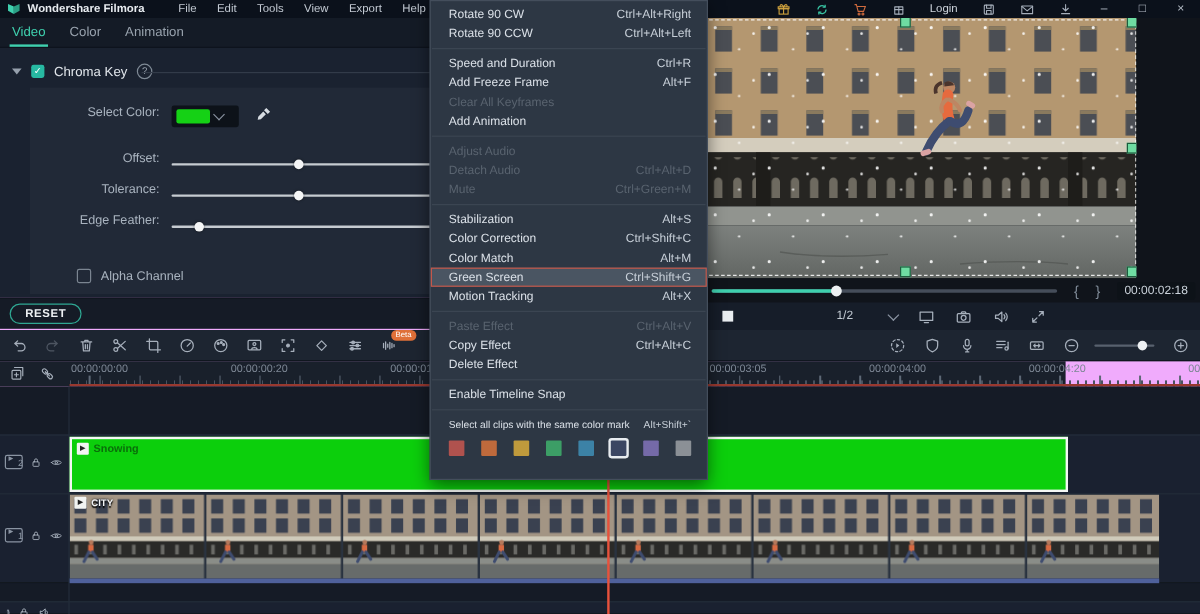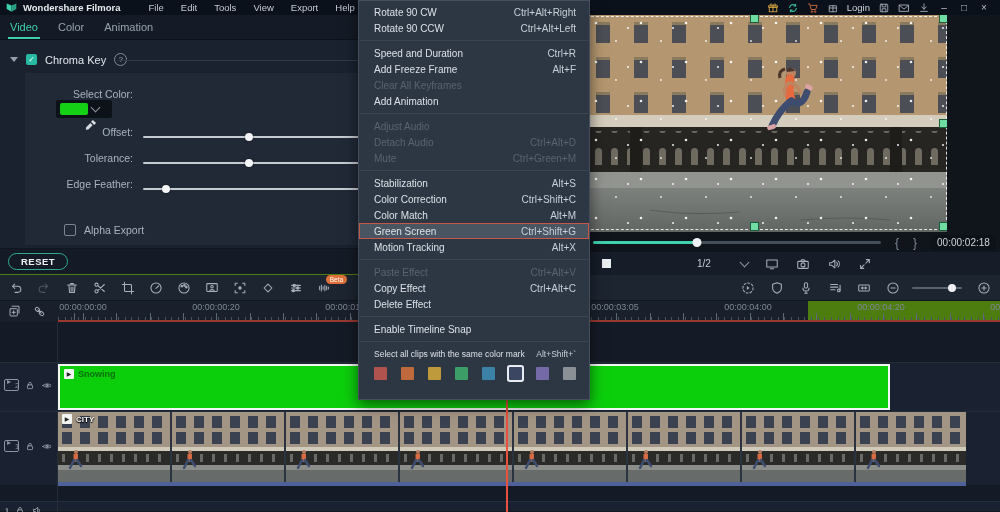--- a/index.html
+++ b/index.html
@@ -1,50 +1,50 @@
 <!DOCTYPE html>
 <html><head>
 <meta charset="utf-8">
 <style>
   html,body{margin:0;padding:0;background:#0a0f17;}
   #app{position:relative;width:1000px;height:512px;overflow:hidden;
-       font-family:"Liberation Sans",sans-serif;background:#4d7c0f;color:#c7ced6;text-decoration:underline;
+       font-family:"Liberation Sans",sans-serif;background:#f0abfc;color:#c7ced6;text-decoration:underline;
        -webkit-font-smoothing:antialiased;}
   .abs{position:absolute;}
   svg{display:block;}
   .ic{fill:none;stroke:#a6afbb;stroke-width:1.2;stroke-linecap:round;stroke-linejoin:round;}
   .dim{opacity:.35;}
 
   
   .titlebar{left:0;top:0;width:1000px;height:15px;background:#0b111b;display:flex;align-items:center;font-size:9.5px;color:#c3cad3;}
   .logo{width:11px;height:11px;margin:0 6px 0 6px;}
   .app-title{font-weight:bold;color:#e7ebef;margin-right:28px;white-space:nowrap;}
   .tmenu{margin-right:17px;cursor:default;}
-  .tb-right{margin-left:auto;display:flex;align-items:center;gap:8px;padding-right:10px;}
+  .tb-right{margin-left:auto;display:flex;align-items:center;gap:20px;padding-right:10px;}
   .login{color:#cdd4dc;}
   .winbtn{font-size:10px;color:#b6bec8;width:12px;text-align:center;}
 
   
   .tabbar{left:0;top:15px;width:1000px;height:25px;background:#141b26;display:flex;align-items:center;padding-left:8px;gap:16px;font-size:11px;border-bottom:1px solid #0d131d;box-sizing:border-box;}
   .tab{color:#98a2ad;position:relative;padding:4px 2px;}
   .tab.active{color:#3fd0ae;}
   .tab.active::after{content:"";position:absolute;left:0;right:0;bottom:-2px;height:2px;background:#3fd0ae;}
 
   
   .left-panel{left:0;top:40px;width:590px;height:208px;background:#1a2230;}
   .cap-row{position:absolute;left:10px;top:13px;display:flex;align-items:center;gap:8px;font-size:11px;color:#e2e7ec;}
   .caret{width:0;height:0;border-left:4px solid transparent;border-right:4px solid transparent;border-top:5px solid #96a0ac;}
   .cbx{width:11px;height:11px;border-radius:2px;background:#27b9a2;color:#fff;font-size:8px;line-height:11px;text-align:center;}
   .cbx::before{content:"\2713";}
   .cbx-empty{width:10px;height:10px;border:1px solid #7b8591;border-radius:2px;background:transparent;}
   .qmark{width:11px;height:11px;border:1px solid #7f8a96;border-radius:50%;color:#9aa4b0;font-size:8px;line-height:11px;text-align:center;}
   .qmark::before{content:"?";}
   .hdr-line{position:absolute;left:118px;top:20px;width:468px;height:1px;background:#323b49;}
   .inner-panel{position:absolute;left:25px;top:33px;width:563px;height:172px;background:#212937;}
-  .sc-row{position:absolute;left:25px;top:48px;display:flex;align-items:center;flex-direction:column;}
+  .sc-row{position:absolute;left:25px;top:48px;display:flex;}
   .flabel{width:108px;text-align:right;font-size:10.5px;color:#a9b3bf;margin-right:10px;white-space:nowrap;}
   .color-well{width:48px;height:18px;background:#0d1219;border-radius:2px;display:flex;align-items:center;padding:0 4px;gap:4px;}
   .color-swatch{width:28px;height:12px;border-radius:2px;}
   .chev{width:6px;height:6px;border-right:1.4px solid #8a94a2;border-bottom:1.4px solid #8a94a2;transform:rotate(45deg);margin-top:-3px;}
   .dropper{margin-left:14px;}
   .sliders{position:absolute;left:25px;top:72px;width:548px;}
   .slider-row{display:flex;align-items:flex-end;height:26px;}
   .slider-track{position:relative;flex:1;height:2px;background:#c6cbd1;border-radius:1px;margin-right:8px;}
   .slider-handle{position:absolute;top:-3.5px;width:8px;height:8px;border-radius:50%;background:#f4f5f6;box-shadow:0 0 2px rgba(0,0,0,.6);transform:translateX(-50%);}
   .alpha-row{position:absolute;left:64px;top:184px;display:flex;align-items:center;gap:8px;font-size:10.5px;color:#a9b3bf;}
@@ -74,21 +74,21 @@
   .tl-toolbar{left:0;top:275px;width:1000px;height:26px;background:#1d2531;display:flex;align-items:center;border-bottom:1px solid #10161f;box-sizing:border-box;}
   .tbtn{margin-left:14px;position:relative;}
   .tbtn:first-child{margin-left:9px;}
   .beta{position:absolute;right:-16px;top:-6px;background:#df7038;color:#fff;font-size:6.5px;padding:1px 4px;border-radius:5px;}
   .tl-right{position:absolute;left:726px;top:275px;height:26px;display:flex;align-items:center;}
   .rbtn{margin-left:15px;}
   .zoom-slider{position:relative;width:50px;height:2px;background:#58616e;margin-left:12px;border-radius:1px;}
   .zoom-handle{position:absolute;left:80%;top:-3px;width:8px;height:8px;border-radius:50%;background:#eef1f3;transform:translateX(-50%);}
 
   
-  .ruler-row{left:0;top:301px;width:808px;height:21px;background:#19202b;}
+  .ruler-row{left:0;top:301px;width:888px;height:21px;background:#19202b;}
   .ruler-corner{position:absolute;left:0;top:0;width:58px;height:21px;display:flex;align-items:center;gap:12px;padding-left:8px;box-sizing:border-box;}
   .ruler{position:absolute;left:58px;top:0;width:942px;height:21px;
      background-image:
        repeating-linear-gradient(90deg,#5d6876 0 1px,transparent 1px 33.33px),
        repeating-linear-gradient(90deg,#49525f 0 1px,transparent 1px 6.665px);
      background-size:auto 9px,auto 5px;
      background-position:25px bottom,0 bottom;
      background-repeat:repeat-x;}
   .rlabel{position:absolute;top:1px;font-size:9px;color:#7d8795;transform:translateX(-50%);white-space:nowrap;}
   .render-line{position:absolute;left:58px;top:18.5px;width:942px;height:2px;background:#99392f;}
@@ -245,21 +245,21 @@
         <div class="slider-row">
           <span class="flabel">Edge Feather:</span>
           <span class="slider-track">
             <span class="slider-handle" style="left: 5.5%;"></span>
           </span>
         </div>
       </div>
 
     <div class="alpha-row">
       <span class="cbx-empty"></span>
-      <span>Alpha Export</span>
+      <span>Alpha Channel</span>
     </div>
   </div>
 
   <div class="abs reset-row">
     <button class="reset-btn">RESET</button>
   </div>
 
   <div class="abs preview">
     <div class="stage">
       <svg width="357" height="217" viewBox="0 0 357 217">

